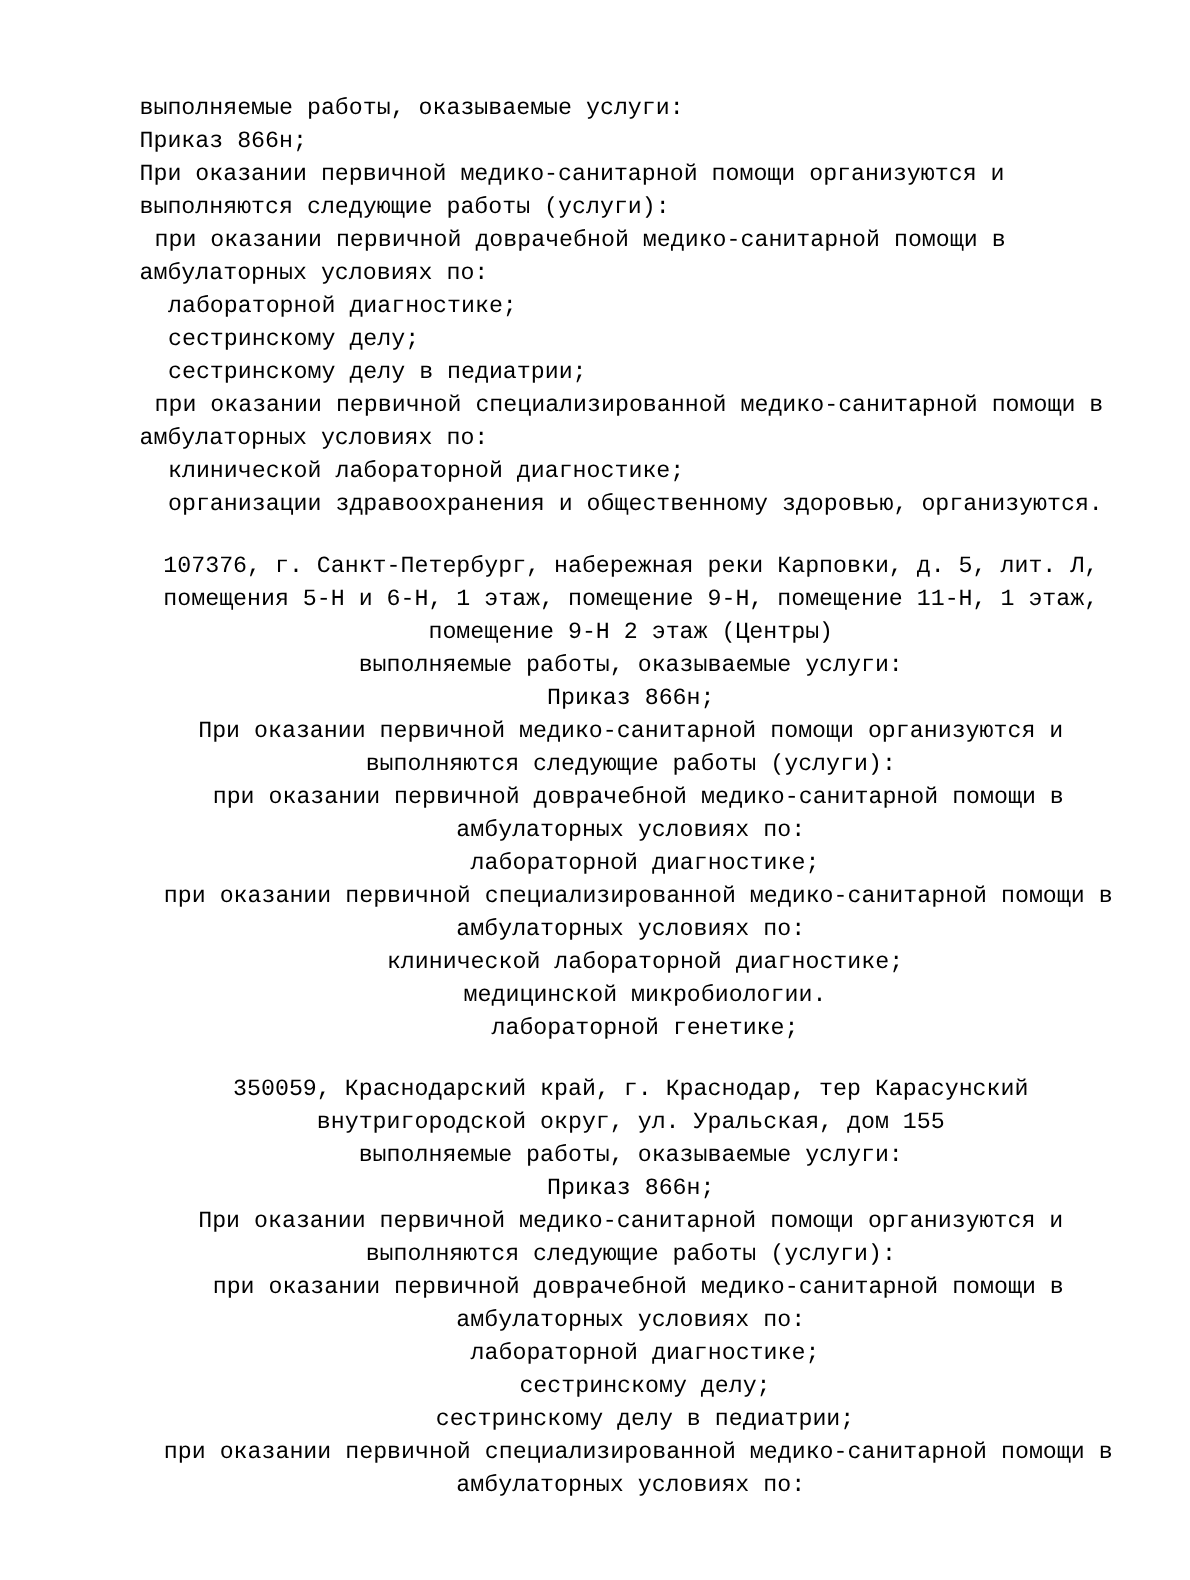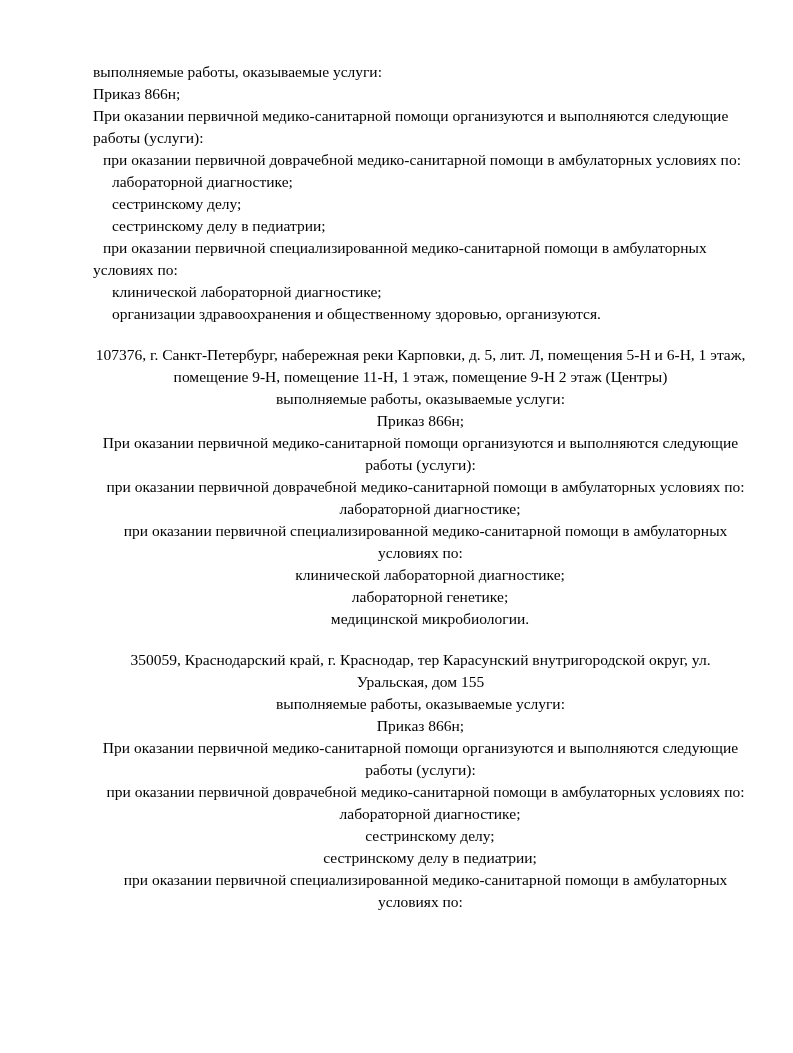--- a/index.html
+++ b/index.html
@@ -12,21 +12,21 @@
     height: 1053px;
     overflow: hidden;
   }
   .page {
     box-sizing: border-box;
     width: 793px;
     height: 1053px;
     padding: 61px 45px 0 93px;
     background: #ffffff;
     color: #000000;
-    font-family: Liberation Serif, serif;
+    font-family: Liberation Mono, monospace;
     font-size: 15.5px;
     line-height: 22px;
   }
   .section + .section {
     margin-top: 19px;
     text-align: center;
   }
   .para {
     margin: 0;
     text-indent: 0;
@@ -53,22 +53,22 @@
       </div>
       <div class="section">
         <p class="para indent-0">107376, г. Санкт-Петербург, набережная реки Карповки, д. 5, лит. Л, помещения 5-Н и 6-Н, 1 этаж, помещение 9-Н, помещение 11-Н, 1 этаж, помещение 9-Н 2 этаж (Центры)</p>
         <p class="para indent-0">выполняемые работы, оказываемые услуги:</p>
         <p class="para indent-0">Приказ 866н;</p>
         <p class="para indent-0">При оказании первичной медико-санитарной помощи организуются и выполняются следующие работы (услуги):</p>
         <p class="para indent-1">при оказании первичной доврачебной медико-санитарной помощи в амбулаторных условиях по:</p>
         <p class="para indent-2">лабораторной диагностике;</p>
         <p class="para indent-1">при оказании первичной специализированной медико-санитарной помощи в амбулаторных условиях по:</p>
         <p class="para indent-2">клинической лабораторной диагностике;</p>
+        <p class="para indent-2">медицинской микробиологии.</p>
         <p class="para indent-2">лабораторной генетике;</p>
-        <p class="para indent-2">медицинской микробиологии.</p>
       </div>
       <div class="section">
         <p class="para indent-0">350059, Краснодарский край, г. Краснодар, тер Карасунский внутригородской округ, ул. Уральская, дом 155</p>
         <p class="para indent-0">выполняемые работы, оказываемые услуги:</p>
         <p class="para indent-0">Приказ 866н;</p>
         <p class="para indent-0">При оказании первичной медико-санитарной помощи организуются и выполняются следующие работы (услуги):</p>
         <p class="para indent-1">при оказании первичной доврачебной медико-санитарной помощи в амбулаторных условиях по:</p>
         <p class="para indent-2">лабораторной диагностике;</p>
         <p class="para indent-2">сестринскому делу;</p>
         <p class="para indent-2">сестринскому делу в педиатрии;</p>

